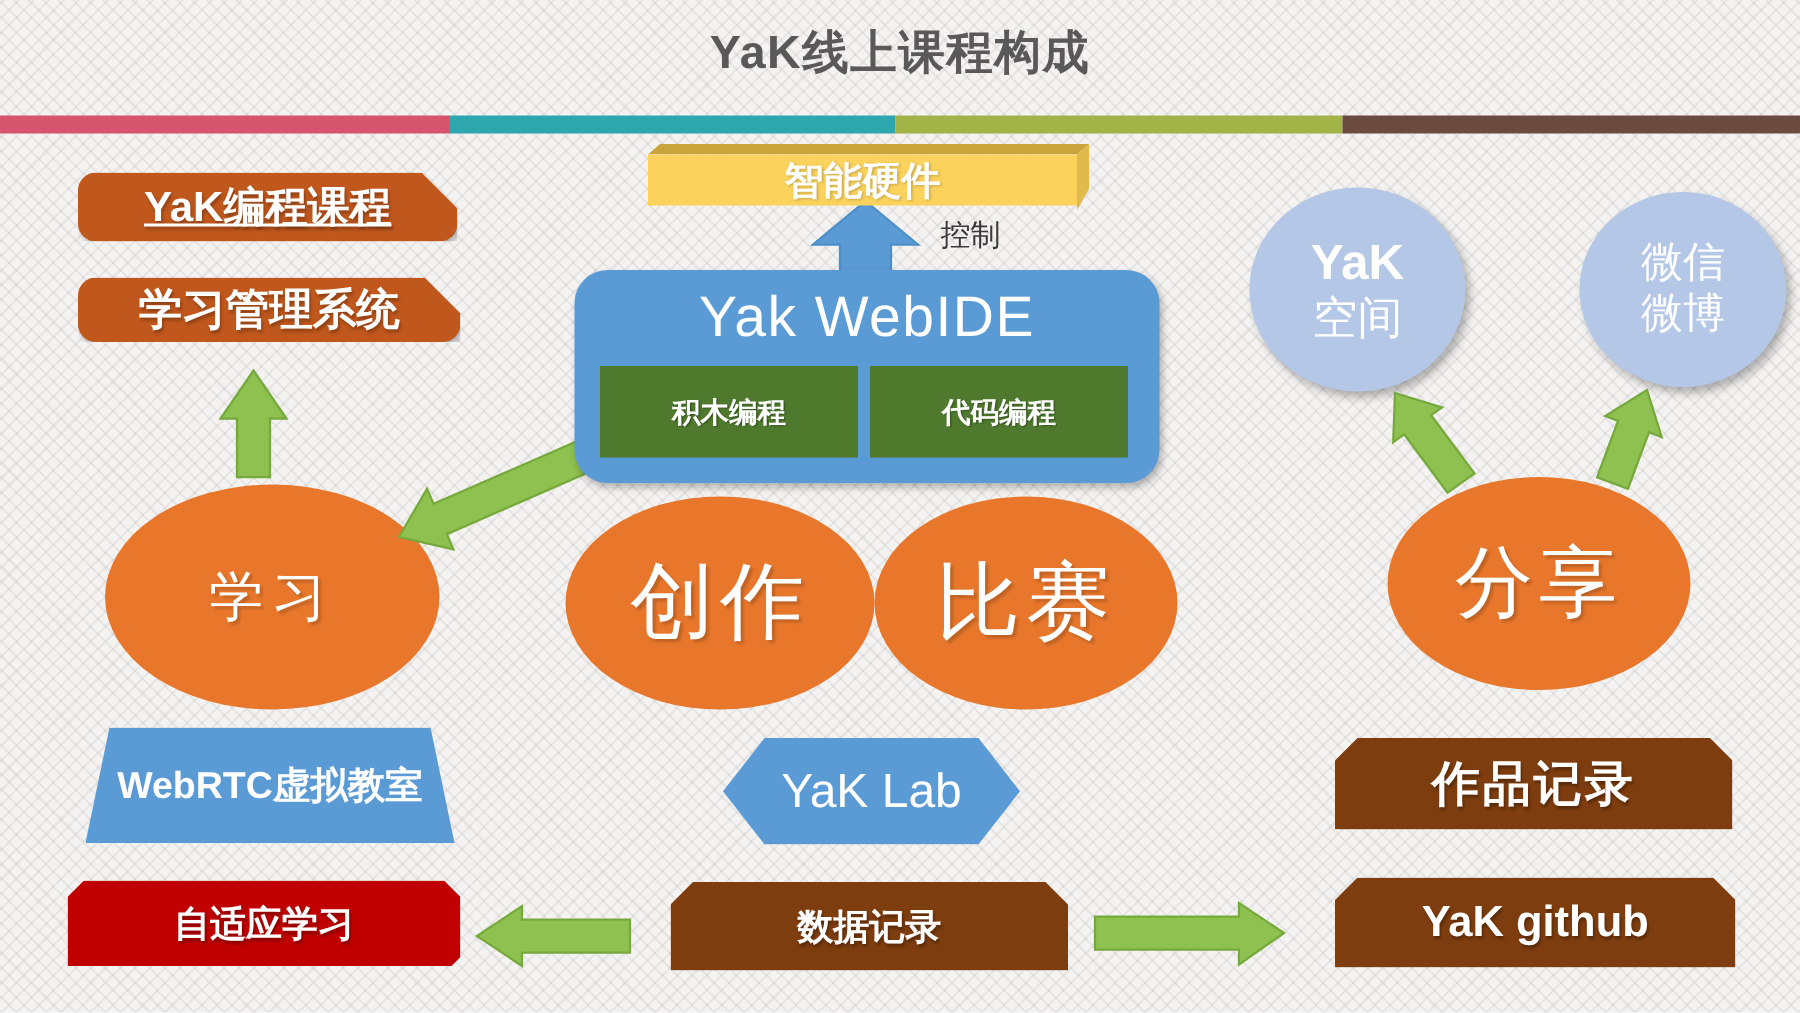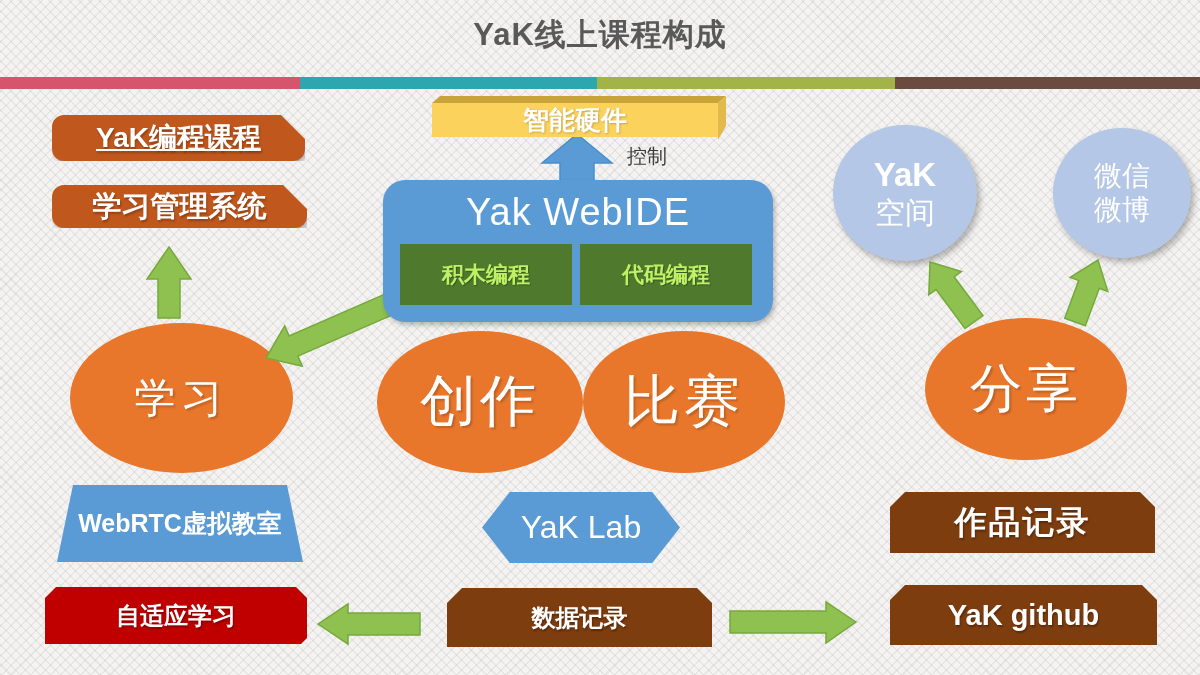--- a/index.html
+++ b/index.html
@@ -52,30 +52,30 @@
   .hw-box::before{content:"";position:absolute;left:0;top:-7px;width:294px;height:7px;
     background:var(--yellow-top);clip-path:polygon(8px 0,294px 0,286px 7px,0 7px);}
   .hw-box::after{content:"";position:absolute;right:-8px;top:-7px;width:8px;height:44px;
     background:var(--yellow-side);clip-path:polygon(8px 0,8px 30px,0 44px,0 7px);}
   .control-label{position:absolute;left:627px;top:143px;font-size:20px;color:var(--control-gray);z-index:3;}
 
   
   .webide{left:383px;top:180px;width:390px;height:142px;background:var(--blue);border-radius:22px;
     box-shadow:2px 3px 5px rgba(0,0,0,.25);flex-direction:column;justify-content:flex-start;}
   .webide-title{height:64px;display:flex;align-items:center;font-size:38px;font-weight:400;letter-spacing:1px;}
-  .prog-box{position:absolute;background:var(--green-box);color:#bef264;font-weight:bold;font-size:22px;
+  .prog-box{position:absolute;background:var(--green-box);color:#ffffff;font-weight:bold;font-size:19px;
     display:flex;align-items:center;justify-content:center;text-shadow:1px 1px 1px rgba(0,0,0,.3);}
   .prog-block{left:17px;top:64px;width:172px;height:61px;}
   .prog-code{left:197px;top:64px;width:172px;height:61px;}
 
   
   .ellipse{background:var(--orange);border-radius:50%;
     font-family:"Liberation Serif","DejaVu Serif",serif;font-weight:400;
     text-shadow:2px 2px 2px rgba(0,0,0,.18);}
-  .el-learn{left:70px;top:323px;width:223px;height:150px;font-size:41px;letter-spacing:6px;}
+  .el-learn{left:70px;top:323px;width:223px;height:150px;font-size:36px;letter-spacing:6px;}
   .el-create{left:377px;top:331px;width:206px;height:142px;font-size:56px;letter-spacing:4px;}
   .el-compete{left:583px;top:331px;width:202px;height:142px;font-size:56px;letter-spacing:4px;}
   .el-share{left:925px;top:318px;width:202px;height:142px;font-size:52px;letter-spacing:4px;}
 
   
   .circle{background:var(--circle-blue);border-radius:50%;flex-direction:column;
     box-shadow:3px 4px 6px rgba(0,0,0,.28);line-height:1.22;}
   .c-space{left:833px;top:125px;width:144px;height:136px;}
   .c-space .l1{font-size:33px;font-weight:600;}
   .c-space .l2{font-size:30px;font-family:"Liberation Serif","DejaVu Serif",serif;}

